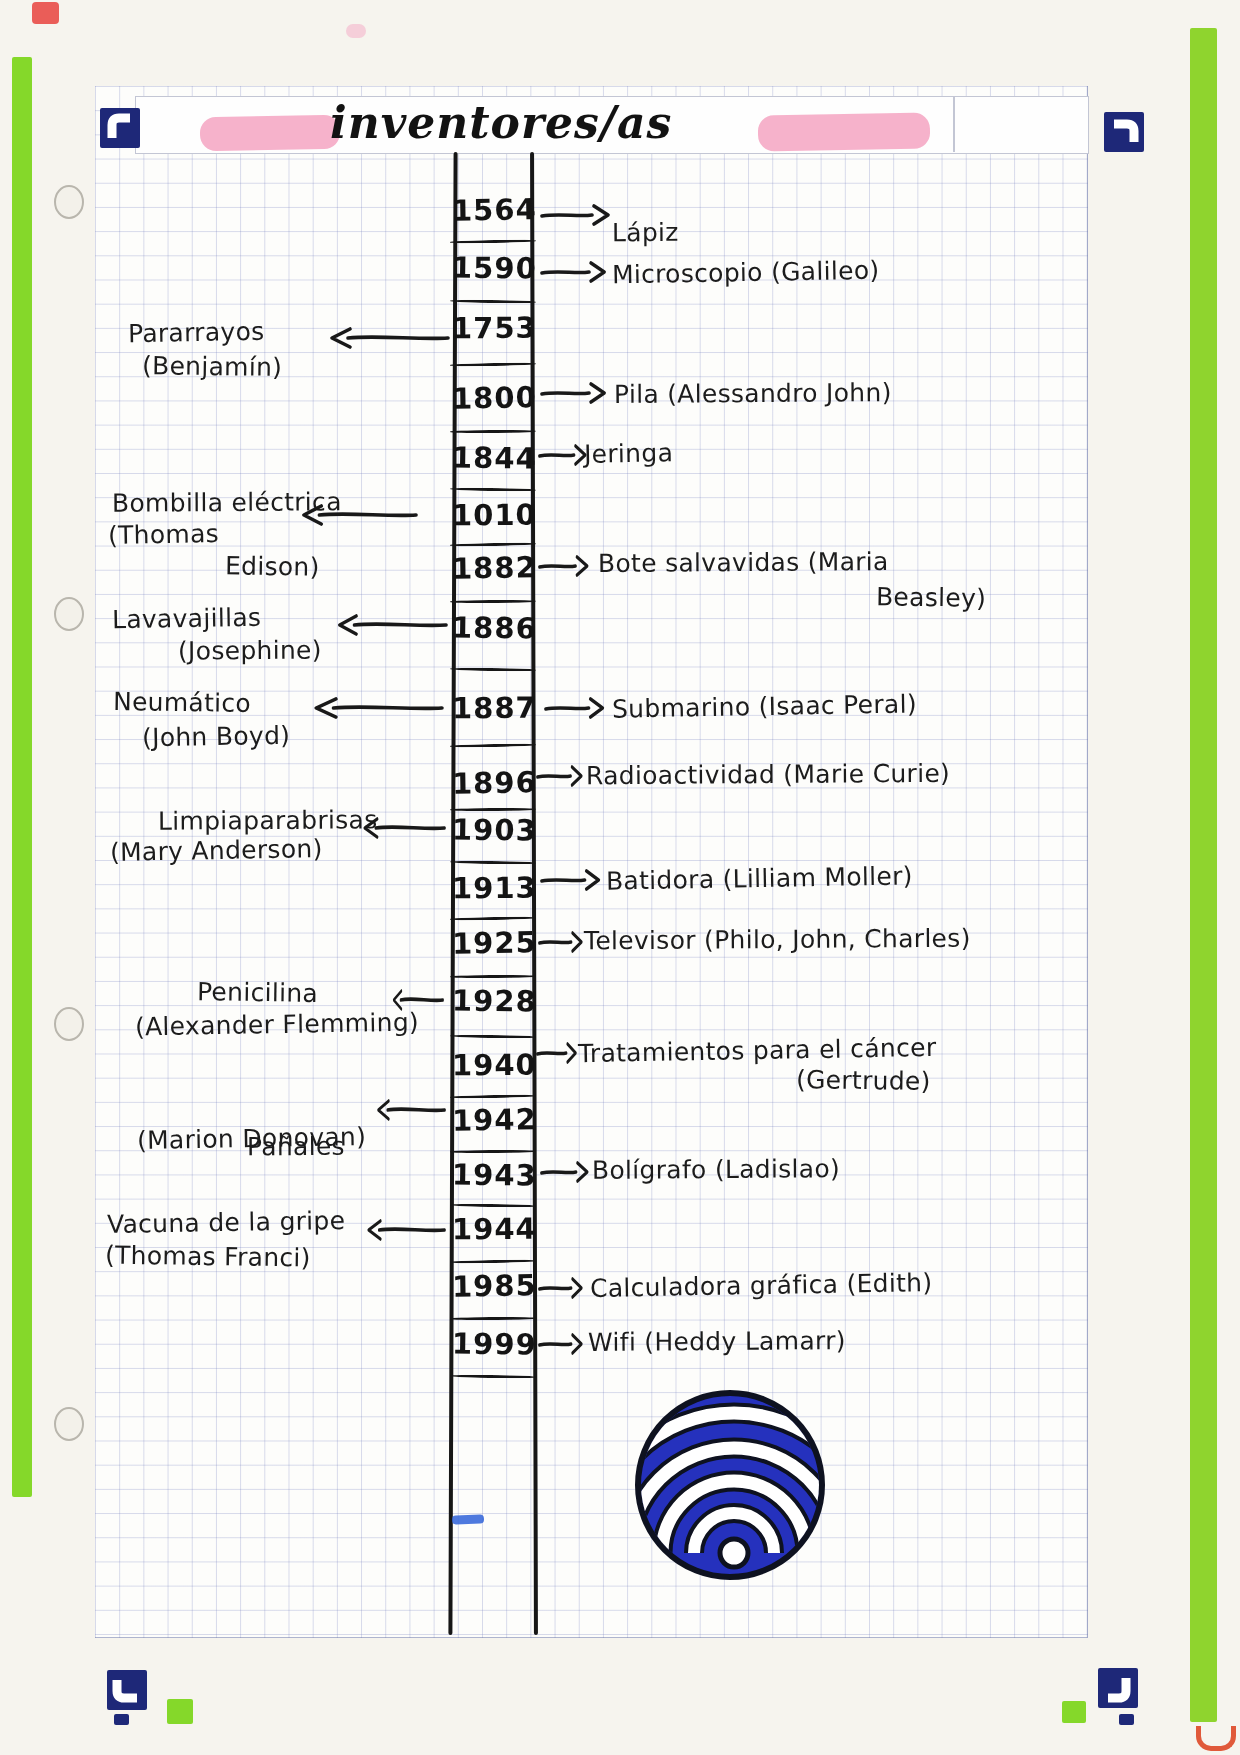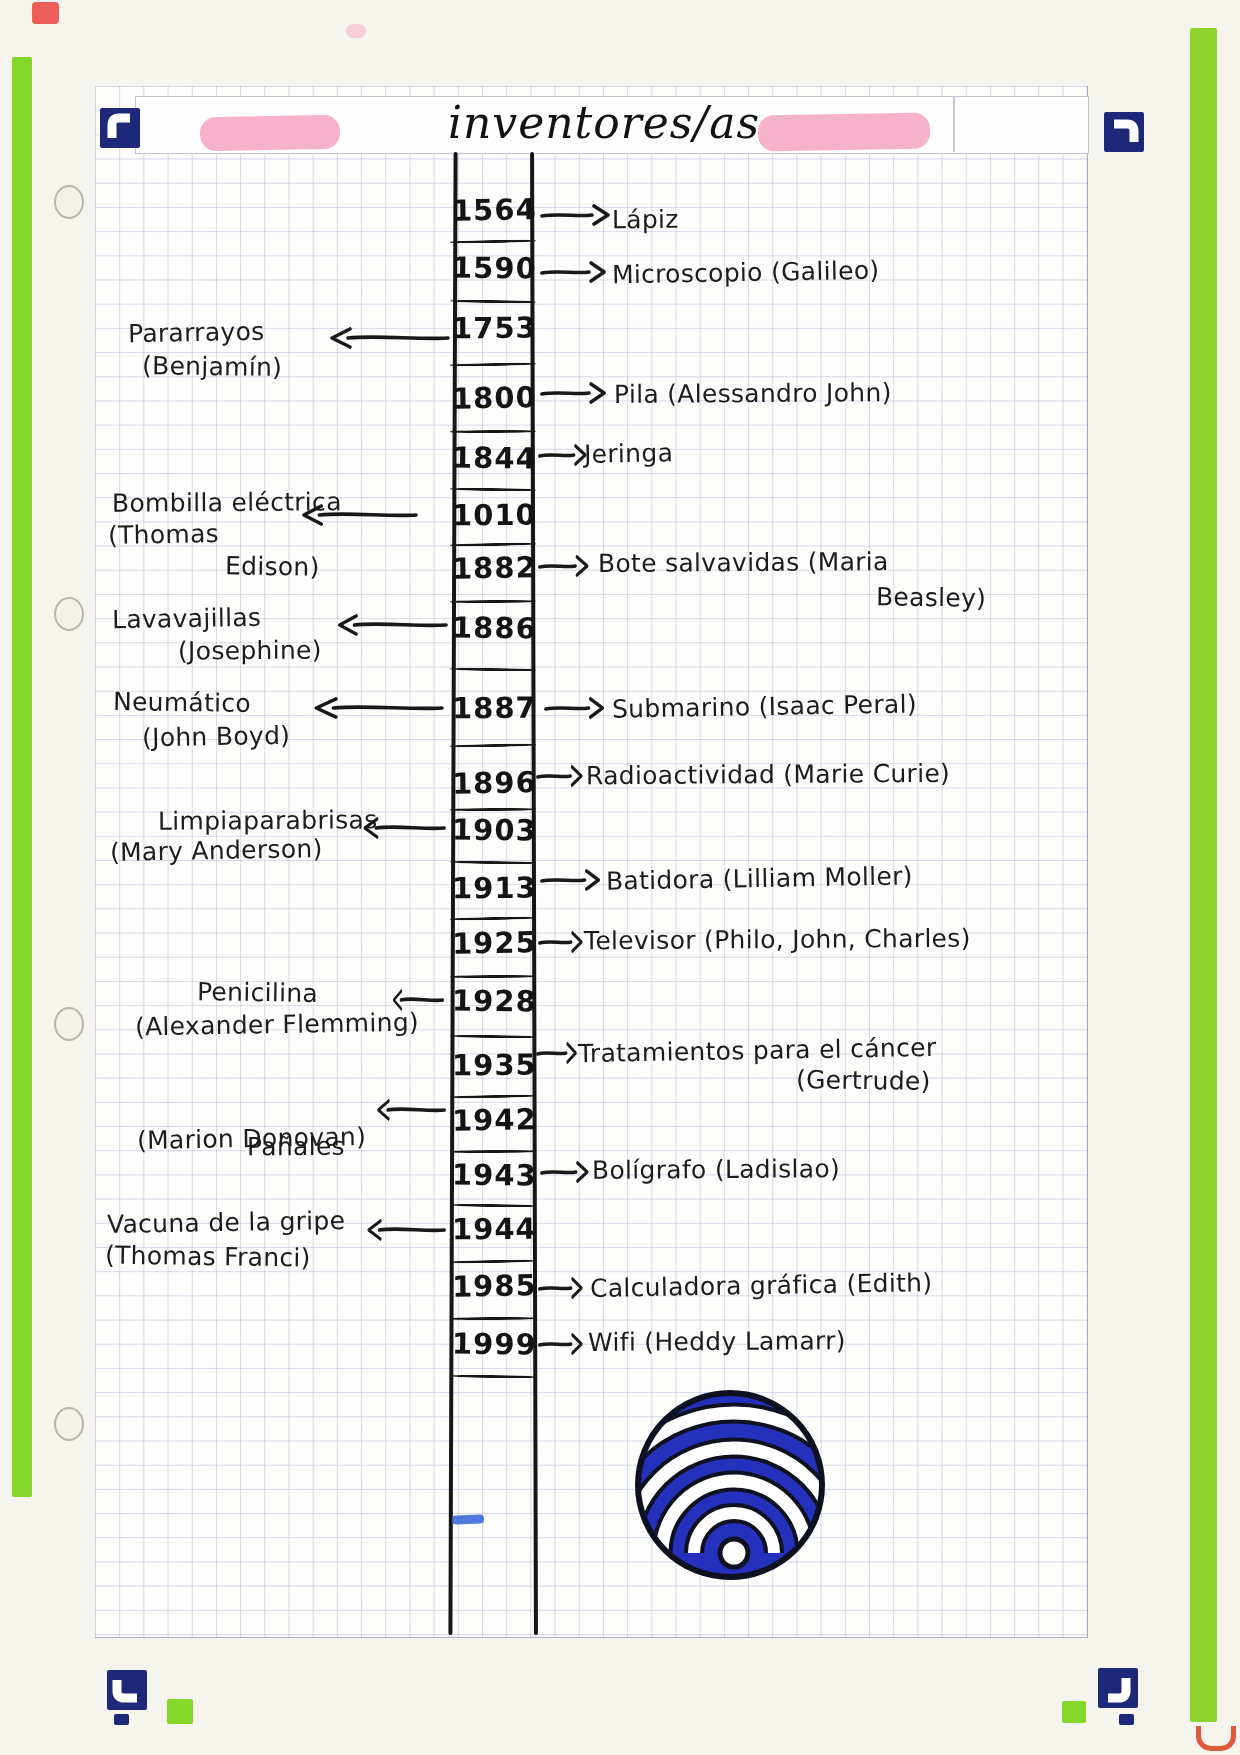--- a/index.html
+++ b/index.html
@@ -10,22 +10,22 @@
          background-image:
            linear-gradient(to right, rgba(125,135,195,.30) 1.2px, transparent 1.2px),
            linear-gradient(to bottom, rgba(125,135,195,.30) 1.2px, transparent 1.2px);
          background-size:24.2px 24.2px;
          border-right:1.5px solid rgba(110,120,170,.55);
          border-bottom:1.5px solid rgba(110,120,170,.55);}
   .edgebar{position:absolute;border-radius:2px;}
   .titleband{position:absolute;left:135px;top:96px;width:952px;height:56px;background:#fefefe;
              border:1.5px solid #c3c6d4;}
   .band-div{position:absolute;left:953px;top:96px;width:1.5px;height:56px;background:#c3c6d4;}
-  .pagetitle{position:absolute;left:330px;top:97px;width:430px;text-align:right;
-             font-family:"DejaVu Serif",serif;font-style:italic;font-weight:400;
+  .pagetitle{position:absolute;left:330px;top:97px;width:430px;text-align:left;
+             font-family:"DejaVu Serif",serif;font-style:italic;font-weight:700;
              font-size:44px;letter-spacing:1px;color:#121212;}
   .pink{position:absolute;background:#f49fbe;opacity:.8;border-radius:16px;}
   .cornersq{position:absolute;width:40px;height:40px;}
   .navy-dash{position:absolute;background:#1e2878;border-radius:2px;}
   .greensq{position:absolute;background:#85d82a;border-radius:2px;}
   .hole{position:absolute;width:26px;height:30px;border:2.5px solid #b9b6ad;border-radius:50%;
         background:#f3f1ea;}
   .vl{position:absolute;width:3.6px;background:#161616;border-radius:2px;}
   .hl{position:absolute;height:0;border-top:3.6px solid #161616;border-radius:45%;}
   .year{position:absolute;left:452px;width:82px;text-align:center;
@@ -121,32 +121,32 @@
   <div class="year r2" style="top:441px;">1844</div>
   <div class="year r3" style="top:498px;">1010</div>
   <div class="year r1" style="top:551px;">1882</div>
   <div class="year r2" style="top:611px;">1886</div>
   <div class="year r3" style="top:691px;">1887</div>
   <div class="year r1" style="top:766px;">1896</div>
   <div class="year r2" style="top:813px;">1903</div>
   <div class="year r3" style="top:871px;">1913</div>
   <div class="year r1" style="top:926px;">1925</div>
   <div class="year r2" style="top:984px;">1928</div>
-  <div class="year r3" style="top:1048px;">1935</div>
+  <div class="year r3" style="top:1048px;">1940</div>
   <div class="year r1" style="top:1103px;">1942</div>
   <div class="year r2" style="top:1158px;">1943</div>
   <div class="year r3" style="top:1212px;">1944</div>
   <div class="year r1" style="top:1269px;">1985</div>
   <div class="year r2" style="top:1327px;">1999</div>
 
   <svg class="ar" style="left:540px;top:203px;" width="72" height="24" viewBox="0 0 72 24" preserveAspectRatio="none">
       <path d="M2 13 C 20 10 38 14 52 12"></path>
       <path d="M54 3 L68 12 L54 21"></path>
     </svg>
-  <div class="note r3" style="left:612px;top:205px;">Lápiz</div>
+  <div class="note r3" style="left:612px;top:218px;">Lápiz</div>
 
   <svg class="ar" style="left:540px;top:260px;" width="68" height="24" viewBox="0 0 72 24" preserveAspectRatio="none">
       <path d="M2 13 C 20 10 38 14 52 12"></path>
       <path d="M54 3 L68 12 L54 21"></path>
     </svg>
   <div class="note r1" style="left:612px;top:258px;">Microscopio (Galileo)</div>
 
   <svg class="ar" style="left:540px;top:381px;" width="68" height="24" viewBox="0 0 72 24" preserveAspectRatio="none">
       <path d="M2 13 C 20 10 38 14 52 12"></path>
       <path d="M54 3 L68 12 L54 21"></path>

